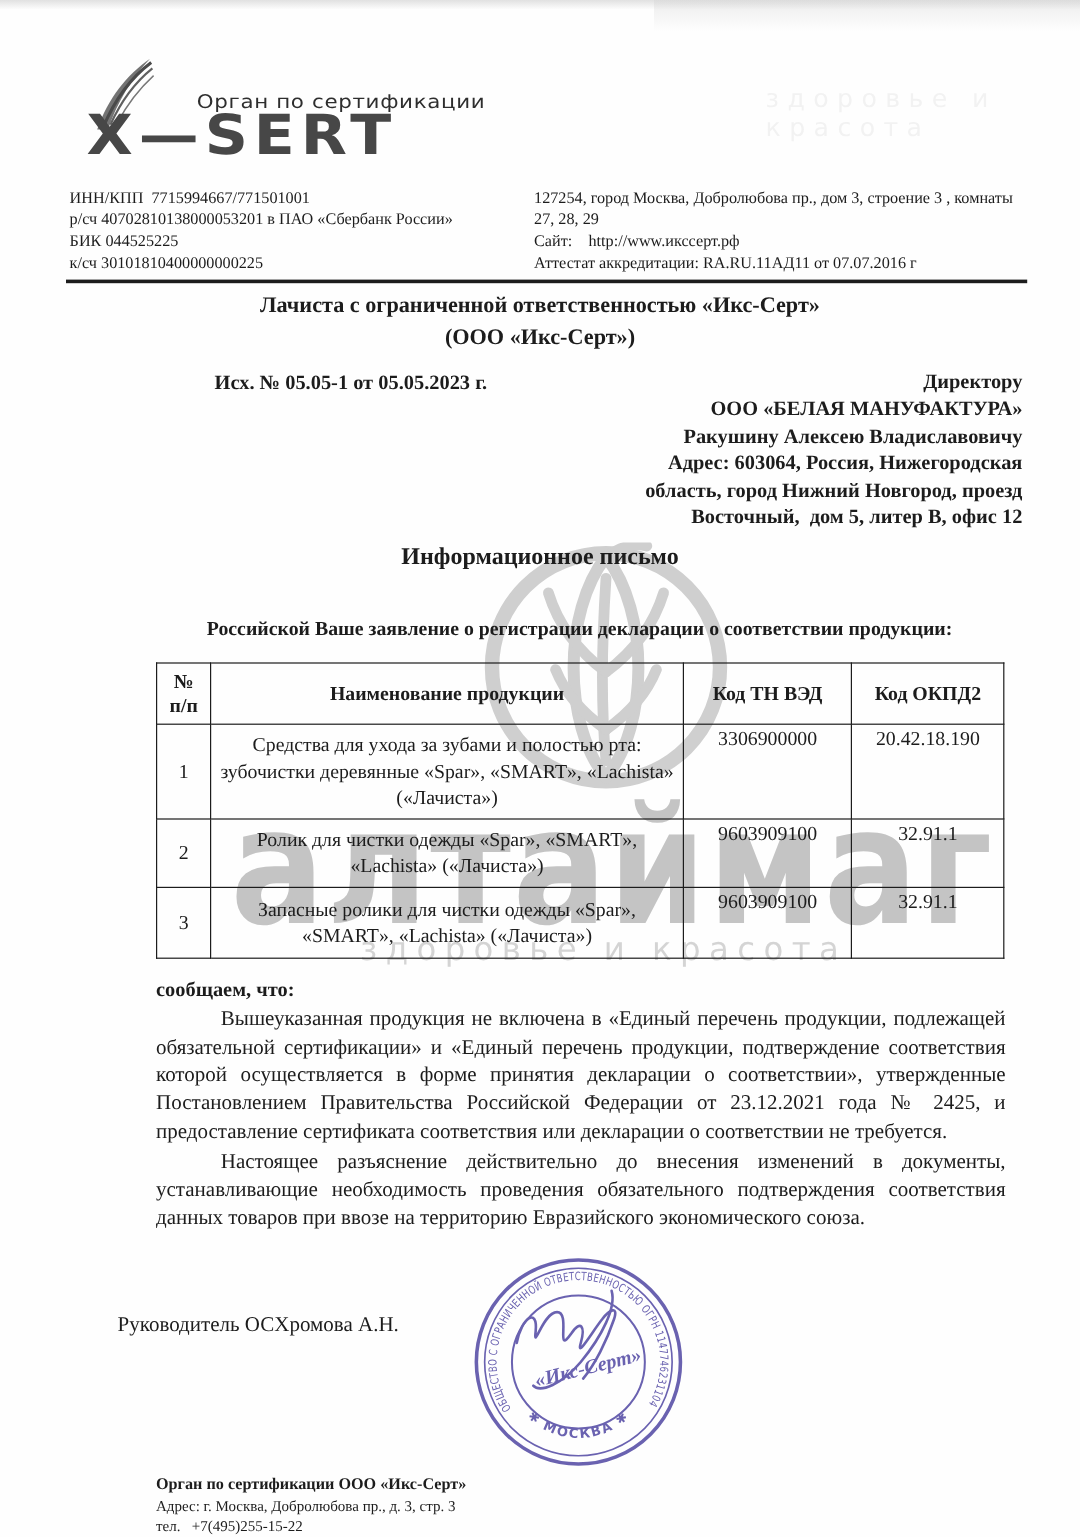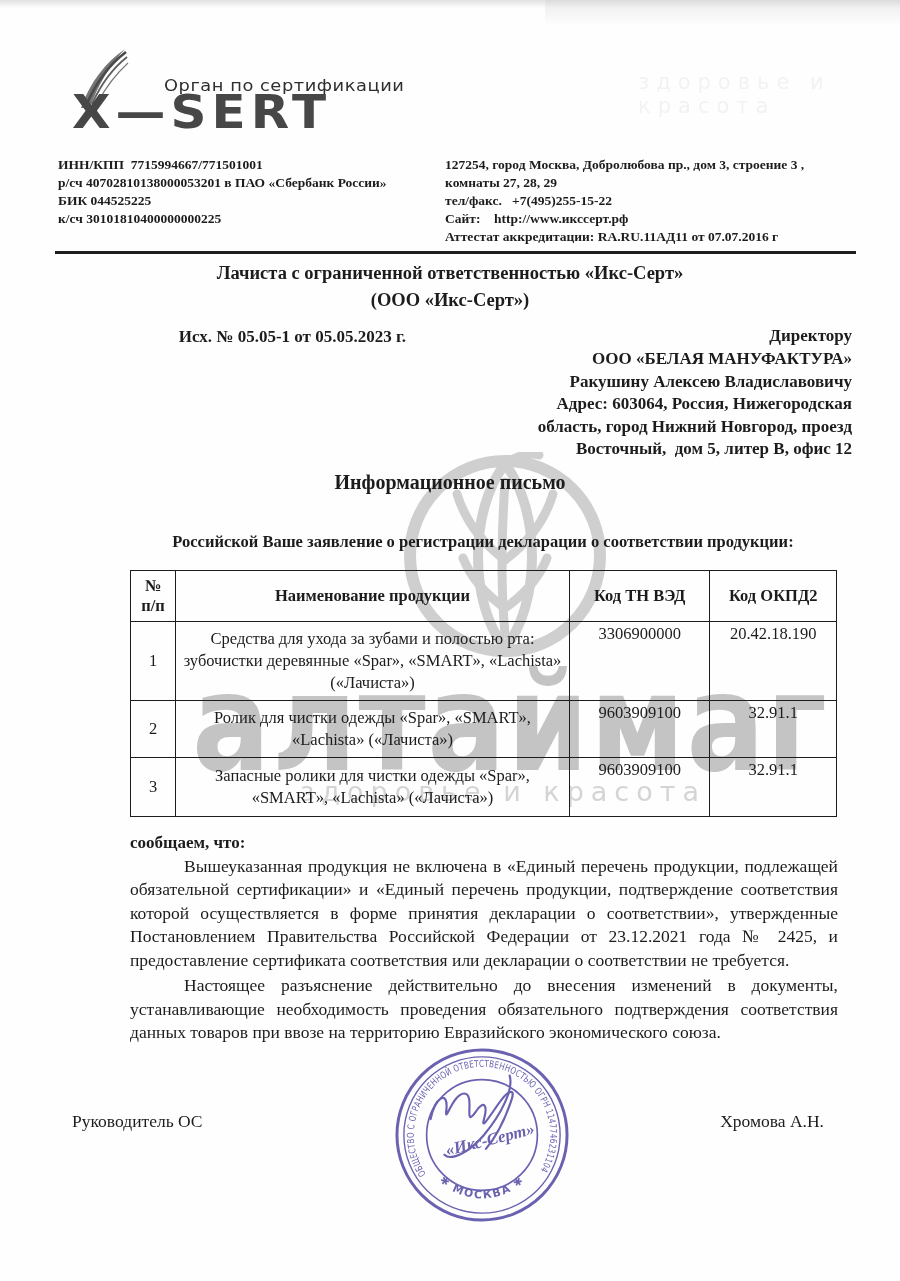--- a/index.html
+++ b/index.html
@@ -32,21 +32,21 @@
   .logo-swoosh{position:absolute;left:6px;top:0;}
   .logo-tagline{position:absolute;left:92px;top:30px;
     font-family:"DejaVu Sans",sans-serif;font-size:17px;color:#2e2e2e;
     letter-spacing:.5px;transform:scale(1.05,.92);transform-origin:left top;}
   .logo-brand{position:absolute;left:0;top:40px;
     font-family:"DejaVu Sans",sans-serif;font-weight:700;font-size:50px;
     color:#474747;letter-spacing:5px;transform:scaleY(.92);transform-origin:left top;}
 
   
   .req-row{display:flex;justify-content:space-between;
-    margin:10px 42px 0 58px;font-size:13.5px;line-height:1.33;font-weight:bold;}
+    margin:10px 42px 0 58px;font-size:13.5px;line-height:1.33;}
   .req-left{width:388px;}
   .req-right{width:414px;}
   .req-line{white-space:pre-wrap;}
 
   .divider{margin:5px 44px 0 55px;border-top:3px solid #1d1d1d;}
 
   .org-title{text-align:center;font-weight:bold;font-size:18.5px;
     line-height:1.45;margin-top:6px;}
 
   .ref-row{display:flex;justify-content:flex-end;
@@ -71,22 +71,22 @@
   td.c-name{text-align:center;vertical-align:middle;line-height:1.35;padding:4px 14px;}
   td.c-code{text-align:center;vertical-align:top;padding-top:7px;margin-top:37px;}
   tr.r1 td{height:74px;}
   tr.r2 td{height:52px;}
   tr.r3 td{height:54px;}
 
   .lead{margin:16px 0 0 130px;font-weight:bold;font-size:17px;}
   .para{margin:2px 62px 0 130px;text-align:justify;text-indent:54px;
     font-size:17.5px;line-height:1.34;}
 
-  .sig-row{display:flex;justify-content:space-between;
-    margin:66px 76px 0 72px;font-size:17.5px;}
+  .sig-row{display:flex;justify-content:flex-start;
+    margin:66px 76px 0 98px;font-size:17.5px;}
 
   .stamp{position:absolute;left:388px;top:1000px;width:188px;height:178px;opacity:.88;}
   .stamp .ring-text{font-family:"DejaVu Sans",sans-serif;font-size:9.6px;
     letter-spacing:.3px;fill:#564da6;}
   .stamp .bottom-text{font-family:"DejaVu Sans",sans-serif;font-size:11px;
     font-weight:bold;letter-spacing:1.5px;fill:#564da6;}
   .stamp .center-text{font-family:"Liberation Serif",serif;font-size:17px;
     font-weight:bold;font-style:italic;fill:#564da6;}
 
   .footer{position:absolute;left:130px;top:1182px;font-size:12.5px;line-height:1.38;}
@@ -131,21 +131,20 @@
 
     <div class="req-row">
       <div class="req-left">
         <div class="req-line">ИНН/КПП  7715994667/771501001</div>
         <div class="req-line">р/сч 40702810138000053201 в ПАО «Сбербанк России»</div>
         <div class="req-line">БИК 044525225</div>
         <div class="req-line">к/сч 30101810400000000225</div>
       </div>
       <div class="req-right">
         <div class="req-line">127254, город Москва, Добролюбова пр., дом 3, строение 3 , комнаты 27, 28, 29</div>
-        <div class="req-line">тел/факс.   +7(495)255-15-22</div>
         <div class="req-line">Сайт:    http://www.икссерт.рф</div>
         <div class="req-line">Аттестат аккредитации: RA.RU.11АД11 от 07.07.2016 г</div>
       </div>
     </div>
 
     <div class="divider"></div>
 
     <div class="org-title">
       <div>Лачиста с ограниченной ответственностью «Икс-Серт»</div>
       <div>(ООО «Икс-Серт»)</div>
@@ -229,15 +228,21 @@
       <text class="bottom-text" text-anchor="middle">
         <textPath href="#bottomPath" startOffset="50%">✱ МОСКВА ✱</textPath>
       </text>
       <g fill="none" stroke="#564da6" stroke-width="2.2" stroke-linecap="round">
         <path d="M 38,74 C 42,52 56,44 54,64 C 52,82 60,48 72,48 C 84,48 70,86 84,66 C 92,54 96,60 92,74 C 88,88 102,64 110,54 C 116,46 124,42 120,54 C 114,72 104,92 94,104"></path>
         <path d="M 118,30 C 122,44 110,68 92,90 C 76,109 58,116 52,110"></path>
       </g>
       <text class="center-text" x="52" y="102" transform="rotate(-14 90 95)">«Икс-Серт»</text>
     </svg>
 
+    <div class="footer">
+      <div class="f-line f-bold">Орган по сертификации ООО «Икс-Серт»</div>
+      <div class="f-line">Адрес: г. Москва, Добролюбова пр., д. 3, стр. 3</div>
+      <div class="f-line">тел.   +7(495)255-15-22</div>
+
+    </div>
 
   </div>
 </div>
 
 </body></html>

